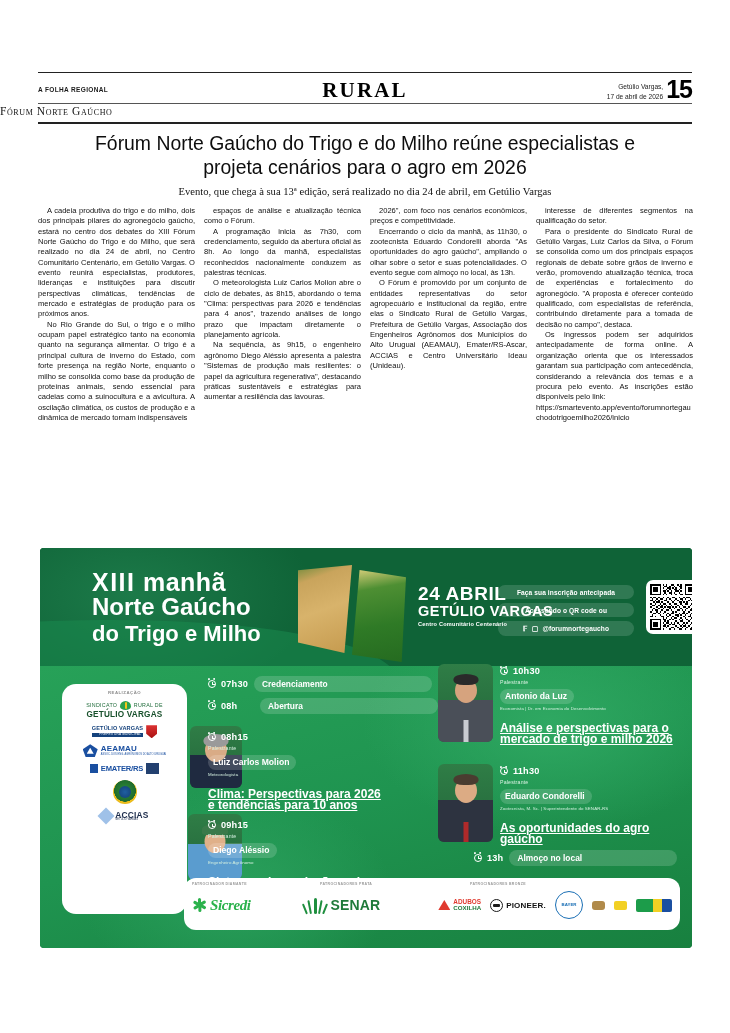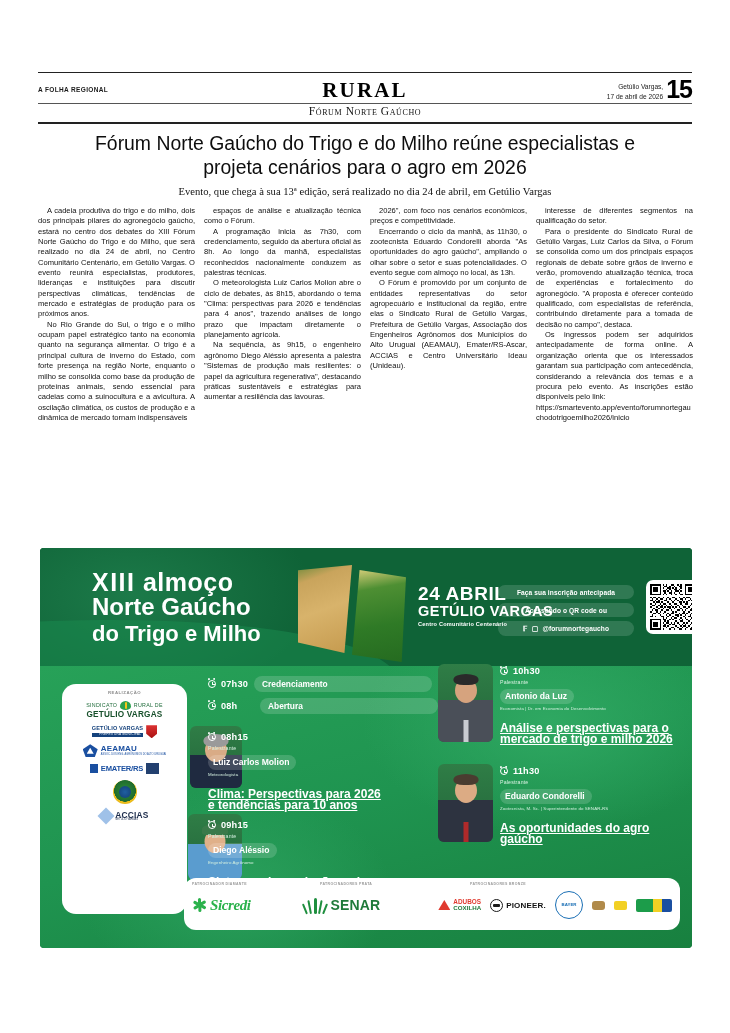--- a/index.html
+++ b/index.html
@@ -36,21 +36,21 @@
   }
   .mh-pagenum{
     font-family:"Liberation Sans", sans-serif;
     font-size:25px;font-weight:bold;line-height:23px;color:#000;letter-spacing:-1px;
   }
   .rule-top{position:absolute;left:38px;top:72px;width:654px;height:1px;background:#222;}
   .rule-mid{position:absolute;left:38px;top:103px;width:654px;height:0.8px;background:#555;}
   .rule-bot{position:absolute;left:38px;top:122px;width:654px;height:1.6px;background:#222;}
 
   .kicker{
-    position:absolute;left:0;right:0;top:105px;text-align:center;
+    position:absolute;left:0;right:0;top:105px;text-align:left;
     font-family:"Liberation Serif", serif;
     font-size:11.5px;letter-spacing:.6px;color:#111;
     font-variant:small-caps;
   }
 
   
   .headline{
     position:absolute;left:80px;top:131px;width:570px;
     text-align:center;
     font-family:"Liberation Sans", sans-serif;
@@ -322,21 +322,21 @@
       <p class="linkline">https://smartevento.app/evento/forumnortegauchodotrigoemilho2026/inicio</p>
     </div>
   </div>
 
   <div class="poster">
 
     <div class="poster-top">
       <div class="swoosh"></div>
 
       <div class="ptitle">
-        <span class="l1"><span class="rom">XIII</span> <span>almoço</span></span>
+        <span class="l1"><span class="rom">XIII</span> <span>manhã</span></span>
         <span class="l2">Norte Gaúcho</span>
         <span class="l3">do Trigo e Milho</span>
       </div>
 
       <div class="photo-wheat"></div>
       <div class="photo-corn"></div>
 
       <div class="pdate">
         <span class="d1">24 ABRIL</span>
         <span class="d2">GETÚLIO VARGAS</span>
@@ -734,20 +734,32 @@
               <i class="ear2"></i>
             </span>
           <span>11h30</span>
         </div>
         <div class="srole">Palestrante</div>
         <div class="sname">Eduardo Condorelli</div>
         <div class="scred">Zootecnista, M. Sc. | Superintendente do SENAR-RS</div>
         <div class="stitle">As oportunidades do agro gaúcho</div>
       </div>
 
+      <div class="sitem" style="left:434px;top:184px;">
+        <div class="srow-inline">
+          <span class="stime">
+            <span class="clockicon">
+                <i class="ear1"></i>
+                <i class="ear2"></i>
+              </span>
+            <span>13h</span>
+          </span>
+          <span class="spill" style="min-width:150px;">Almoço no local</span>
+        </div>
+      </div>
     </div>
 
     <div class="sponsors">
       <div class="sp-labels">
         <div class="sp-l1">PATROCINADOR DIAMANTE</div>
         <div class="sp-l2">PATROCINADORES PRATA</div>
         <div class="sp-l3">PATROCINADORES BRONZE</div>
       </div>
       <div class="sp-logos">
 

